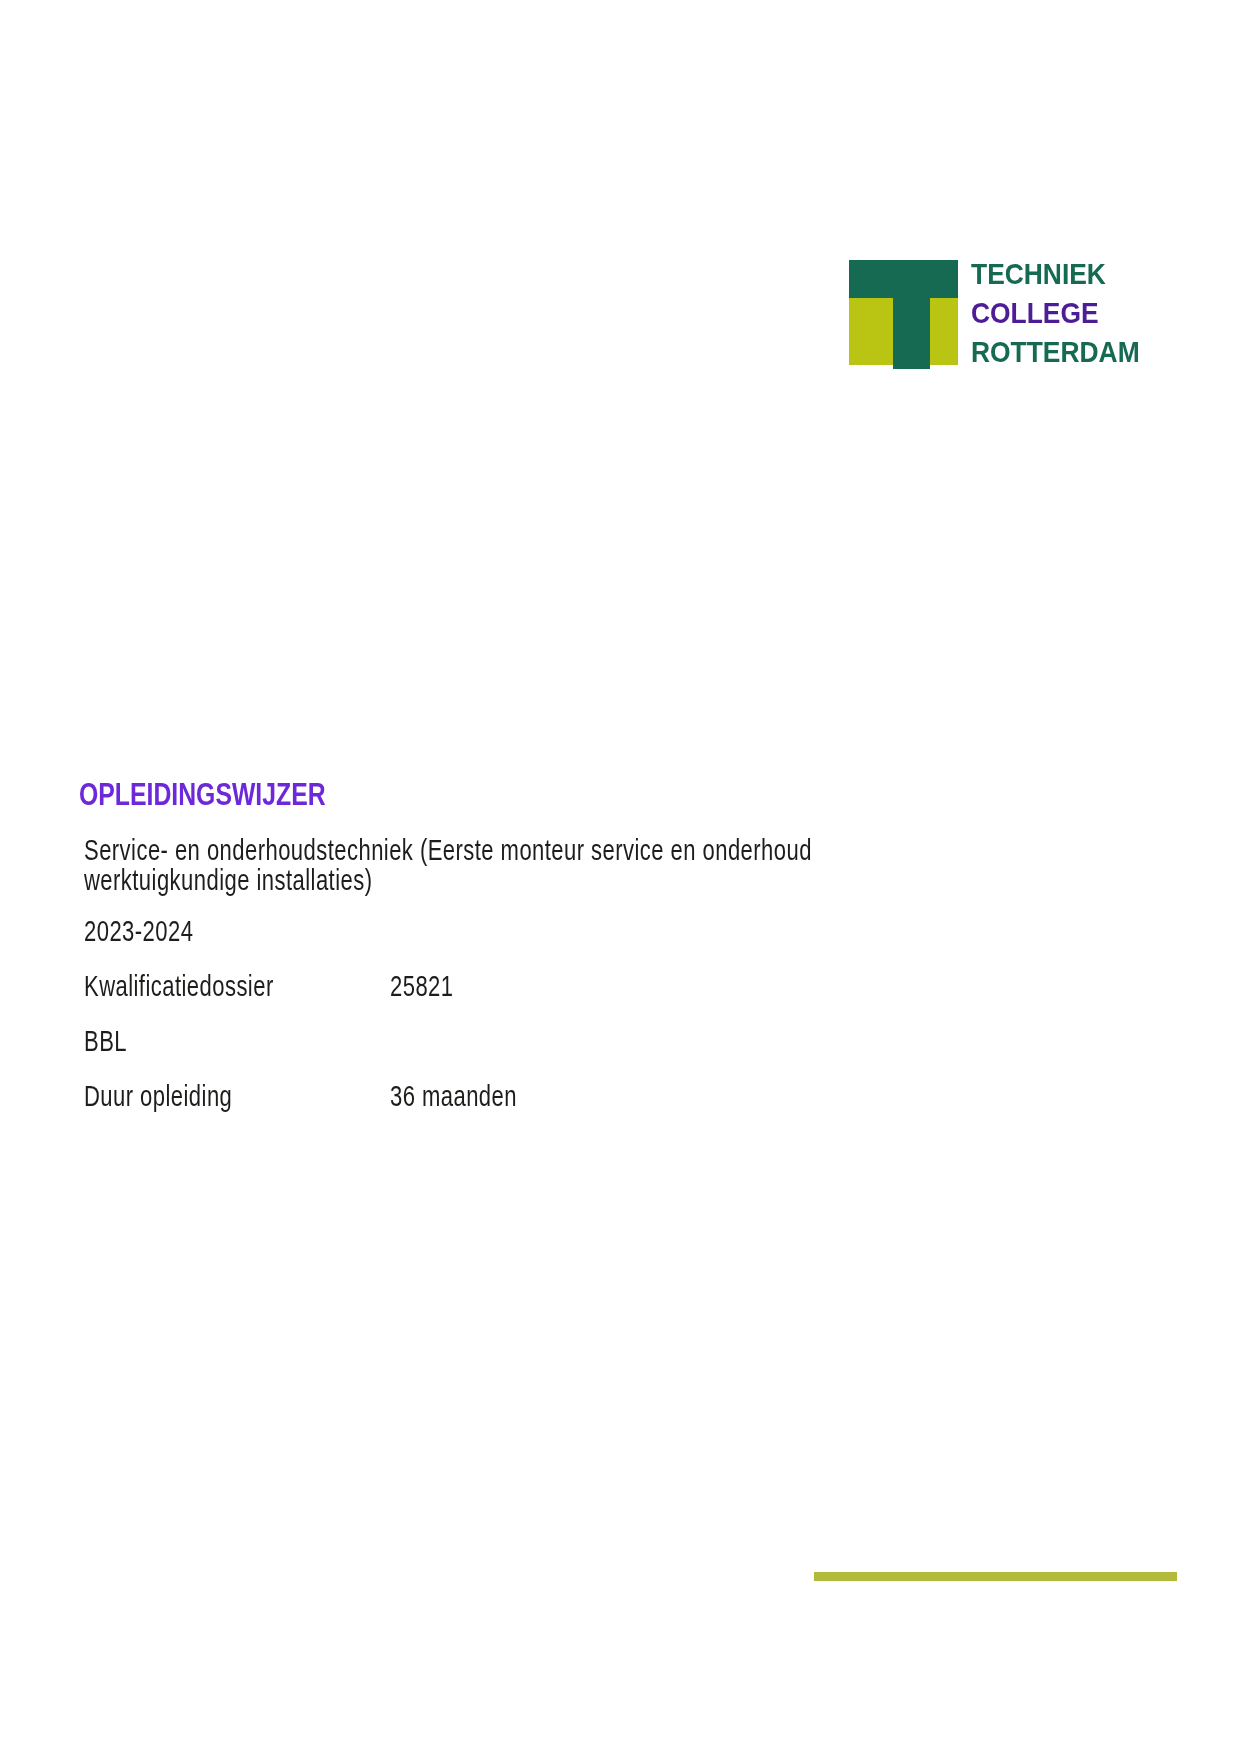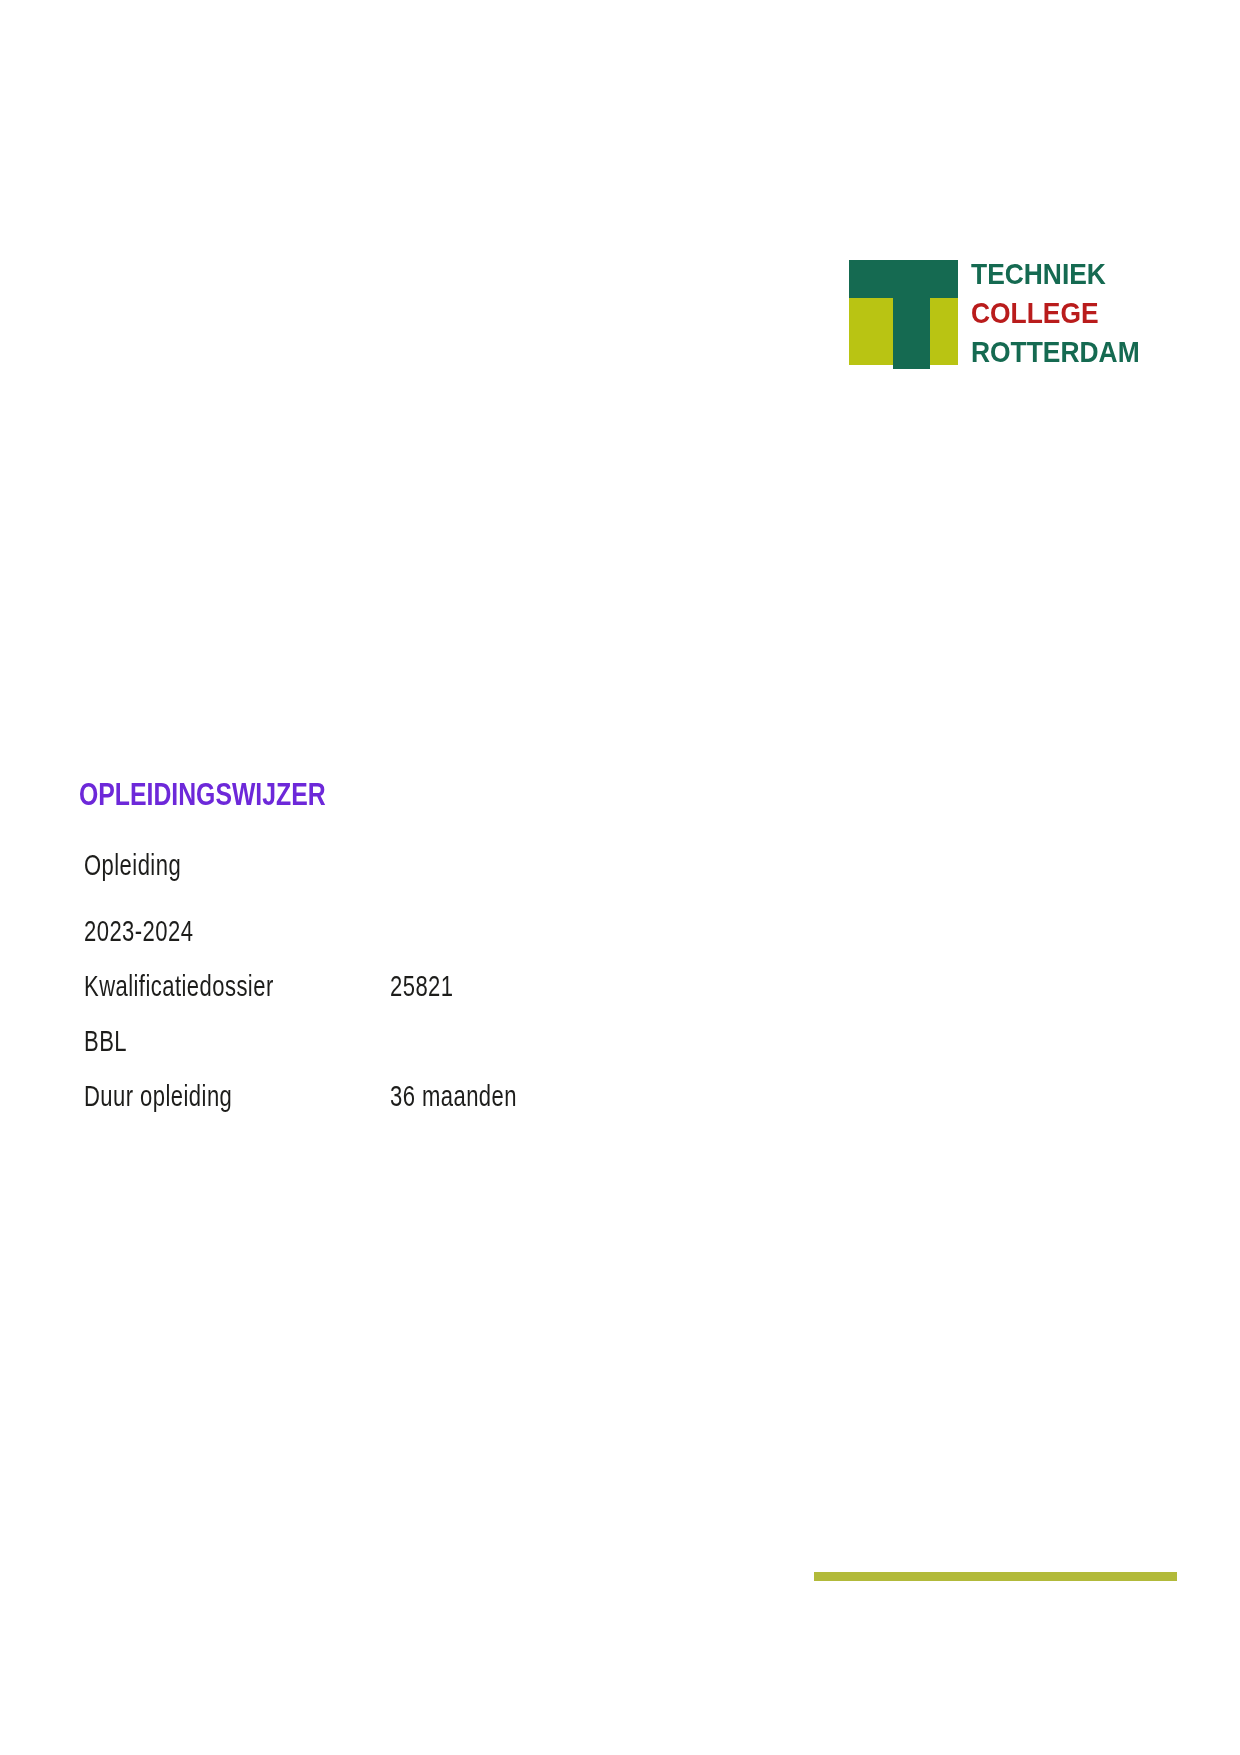--- a/index.html
+++ b/index.html
@@ -58,21 +58,21 @@
     font-size: 30px;
     font-weight: bold;
     white-space: nowrap;
   }
   .logo-text .word {
     display: inline-block;
     transform: scaleX(0.88);
     transform-origin: left top;
   }
   .logo-line-green { color: #156a51; }
-  .logo-line-yellow { color: #b91c1c; }
+  .logo-line-yellow { color: #4c1d95; }
 
   
   .doc-heading {
     position: absolute;
     left: 79px;
     top: 779px;
     margin: 0;
     font-size: 31px;
     line-height: 32px;
     font-weight: bold;
@@ -131,21 +131,22 @@
     <div class="logo-line-green"><span class="word">TECHNIEK</span></div>
     <div class="logo-line-yellow"><span class="word">COLLEGE</span></div>
     <div class="logo-line-green"><span class="word">ROTTERDAM</span></div>
   </div>
 
   <h1 class="doc-heading"><span class="cond-h">OPLEIDINGSWIJZER</span></h1>
 
   <div class="info-table">
 
     <div class="row row-multi">
-      <div class="label"><span class="cond">Opleiding</span></div>
+      <div class="value"><span class="cond">Service- en onderhoudstechniek (Eerste monteur service en onderhoud
+werktuigkundige installaties)</span></div>
     </div>
 
     <div class="row">
       <div class="value"><span class="cond">2023-2024</span></div>
     </div>
 
     <div class="row">
       <div class="label"><span class="cond">Kwalificatiedossier</span></div>
       <div class="value"><span class="cond">25821</span></div>
     </div>

